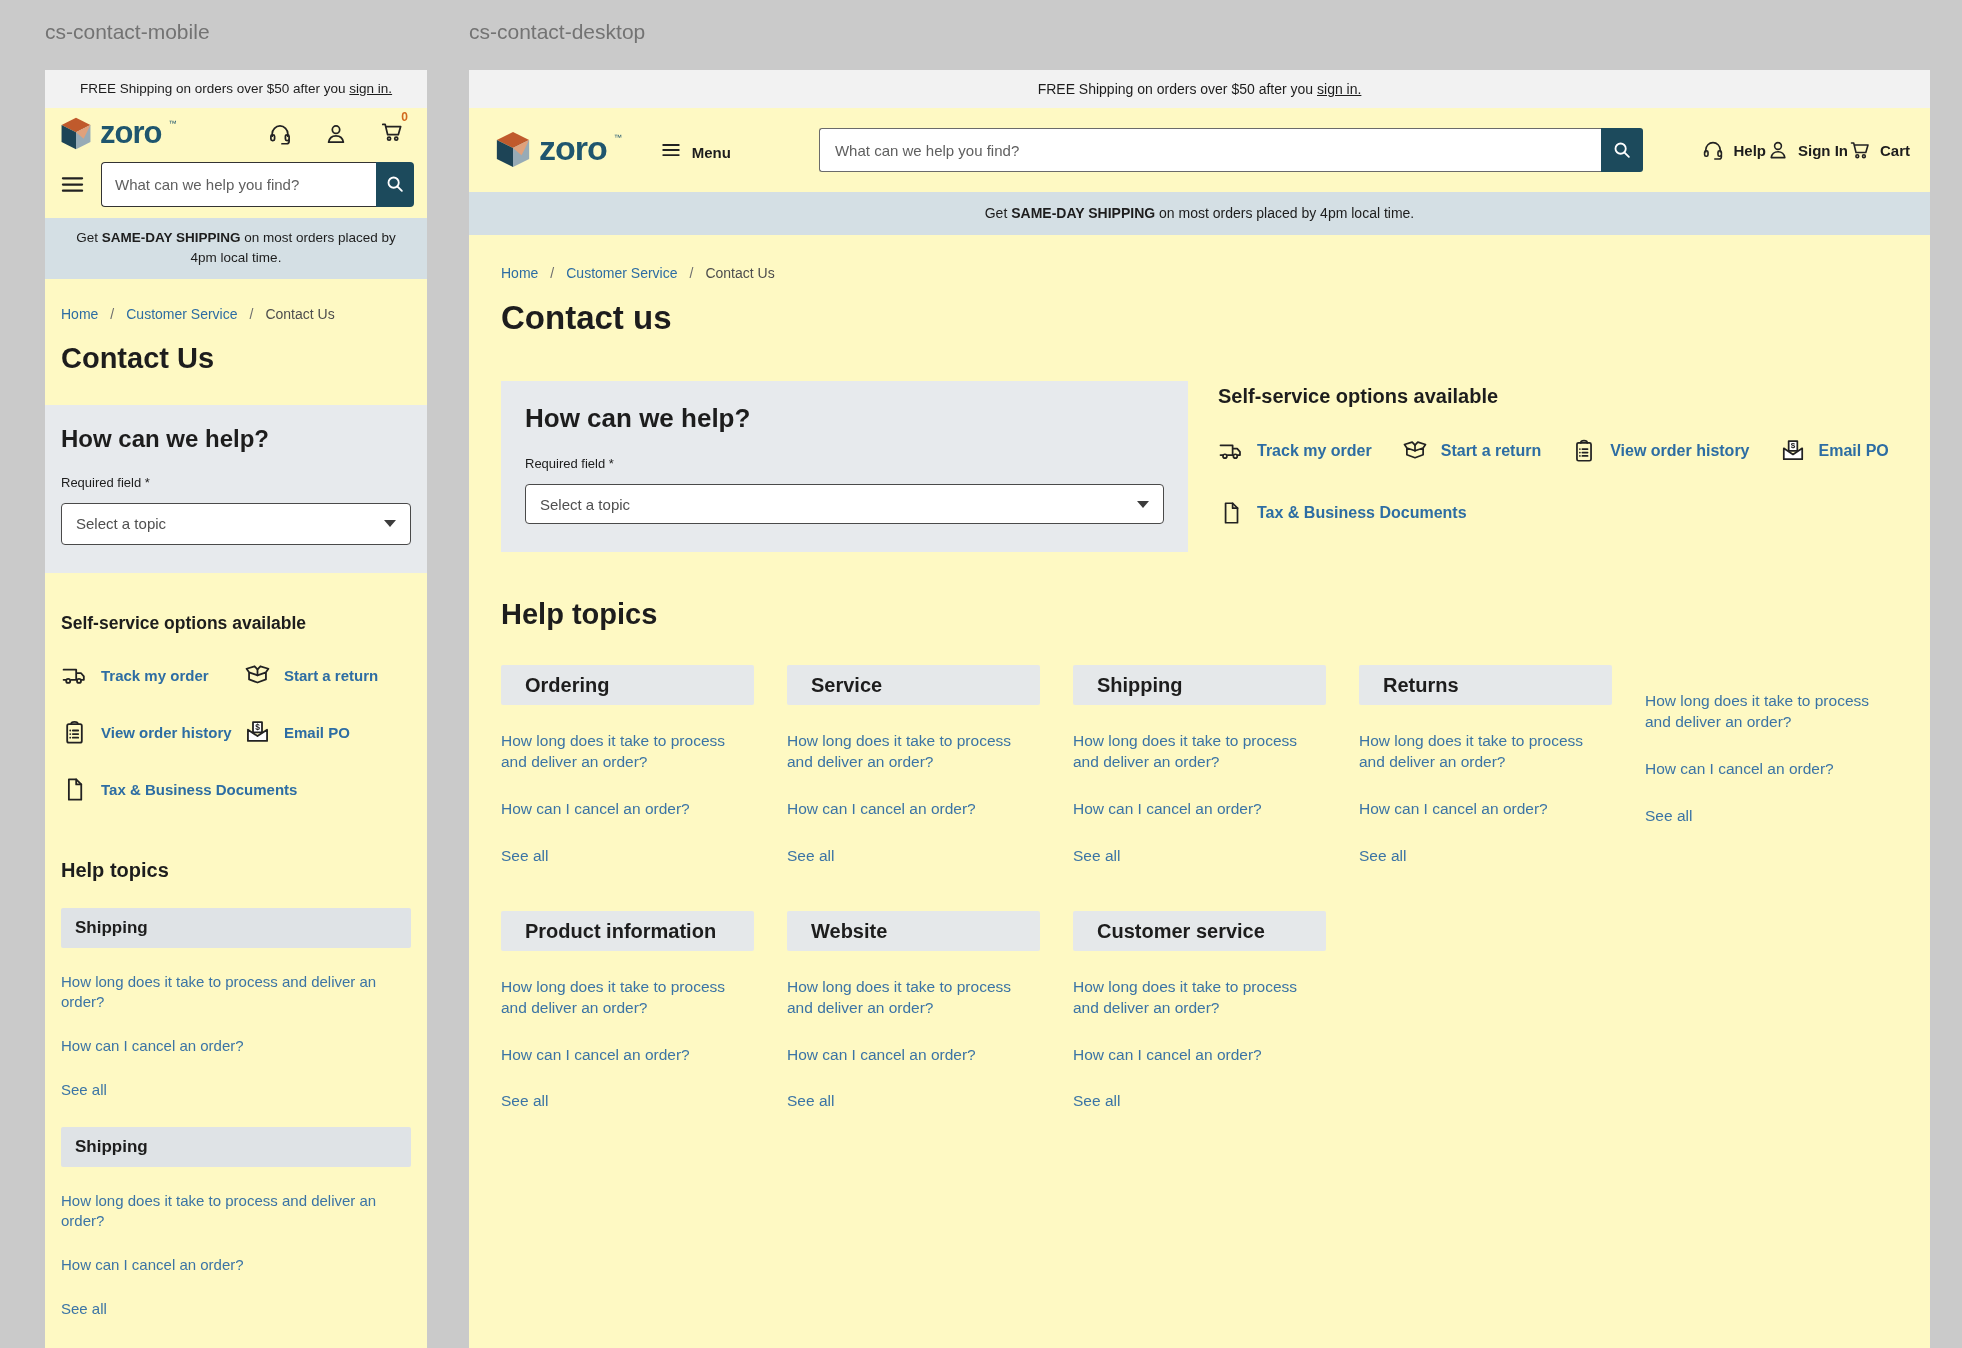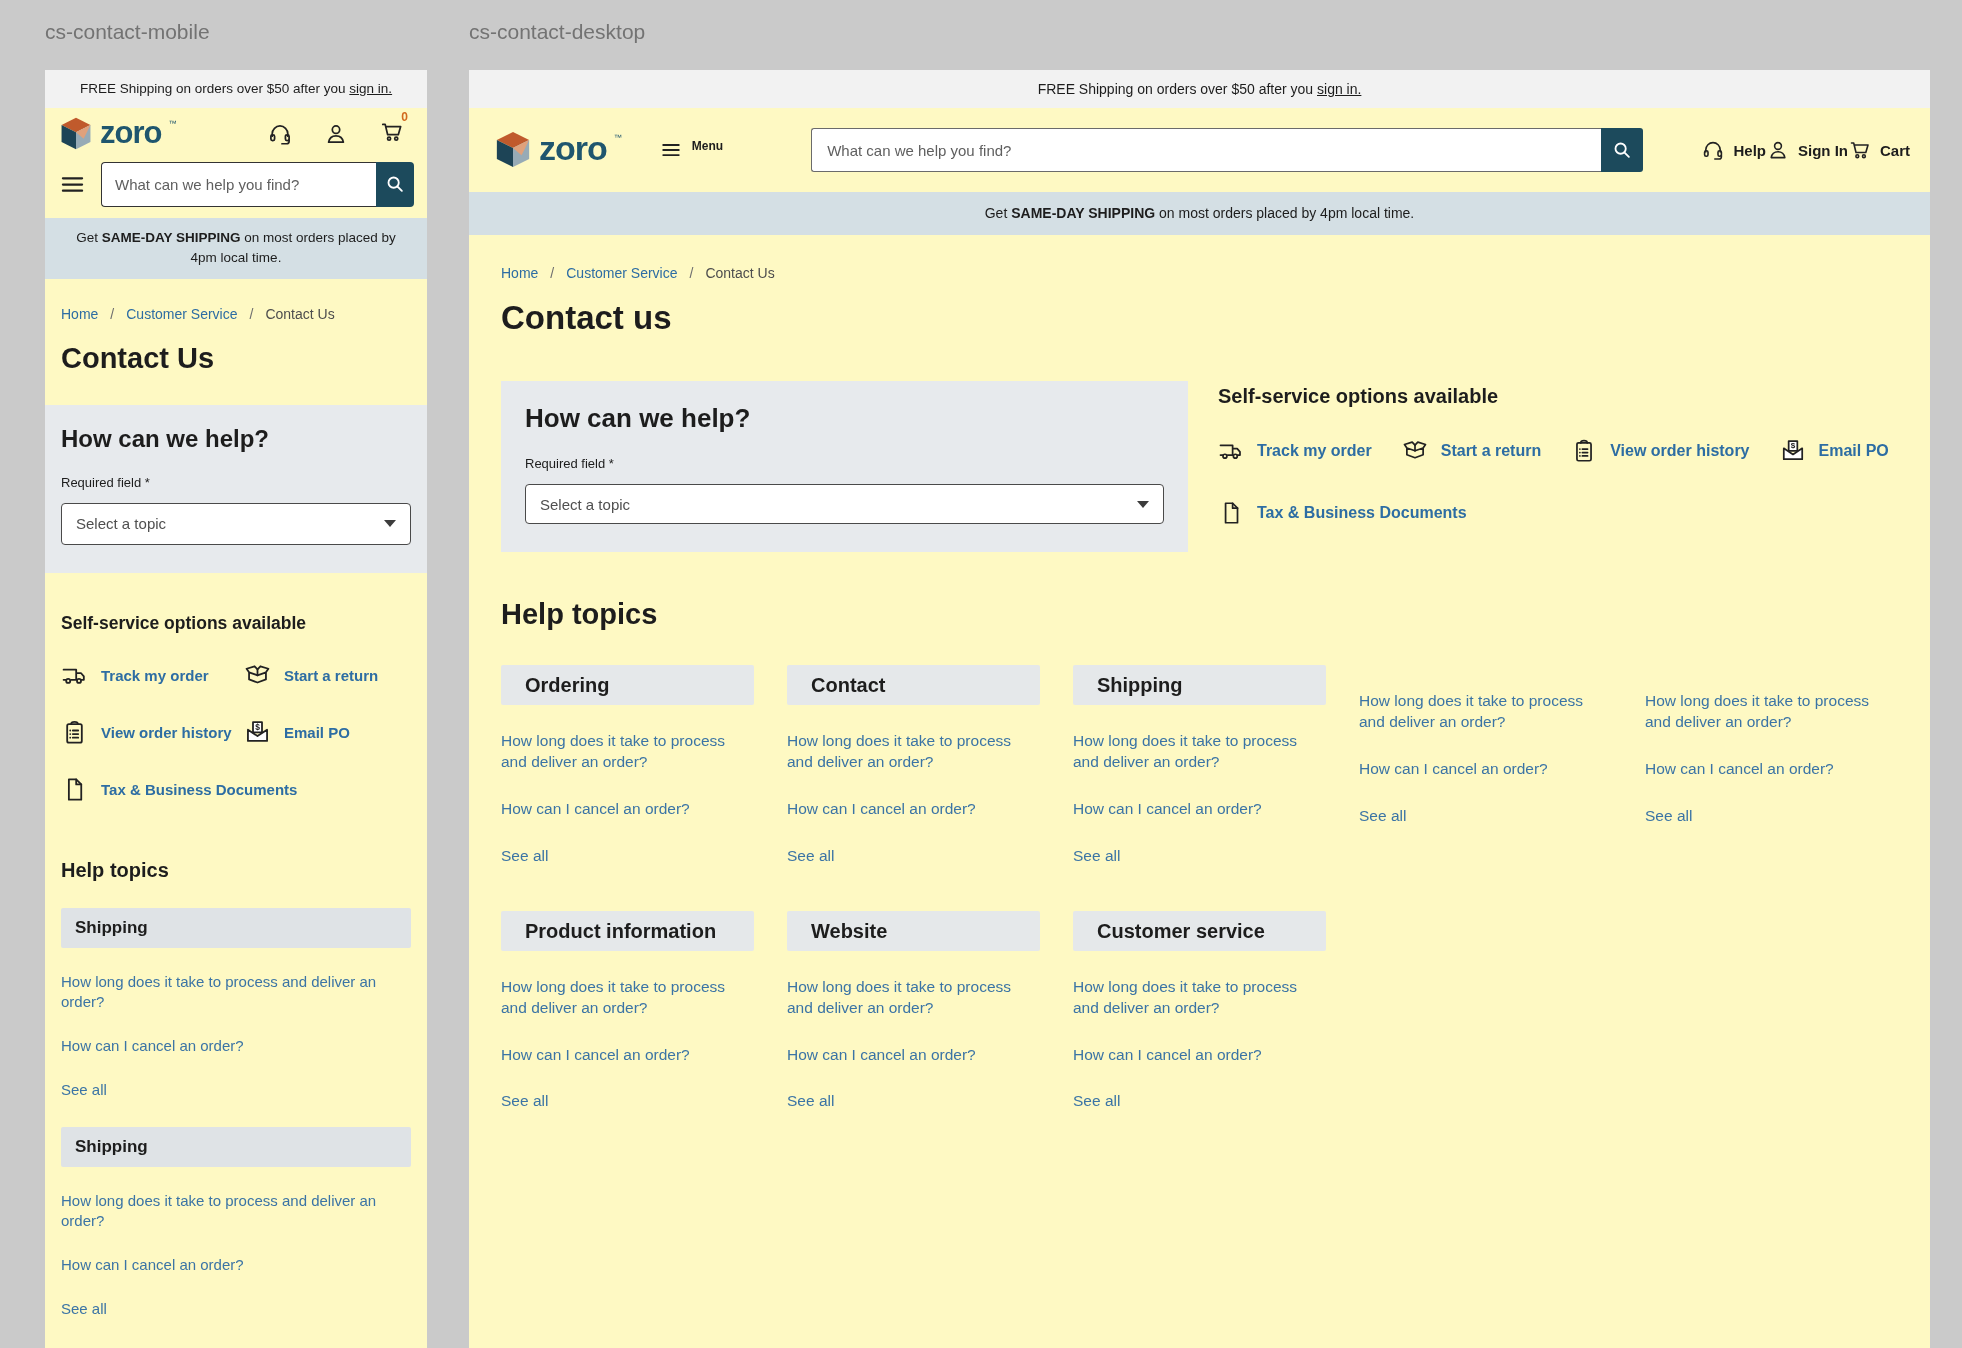--- a/index.html
+++ b/index.html
@@ -62,21 +62,21 @@
   .wide { grid-column:1 / -1; }
   .m-ht-title { font-size:20px; font-weight:bold; margin-top:56px; }
   .topic-header { background:#dfe3e6; height:40px; line-height:40px; padding:0 14px; font-size:17px; font-weight:bold; border-radius:2px; }
   .m-topic { margin-top:26px; }
   .m-topic .qlink { margin-top:24px; }
 
   
   .d-free { font-size:14px; }
   .d-header { display:flex; align-items:center; height:84px; padding:0 20px 0 25px; }
   .d-header .logo .brand-word { font-size:34px; }
-  .d-menu { display:flex; align-items:flex-start; gap:10px; margin-left:38px; font-size:12px; font-weight:bold; cursor:pointer; }
+  .d-menu { display:flex; align-items:flex-end; gap:10px; margin-left:38px; font-size:15px; font-weight:bold; cursor:pointer; }
   .d-search { flex:1; display:flex; height:44px; margin-left:88px; margin-right:58px; }
   .d-search input { flex:1; border:1px solid #6b6b6b; border-right:none; border-radius:3px 0 0 3px; font-size:15px; padding:0 15px; color:#333; font-family:inherit; outline:none; min-width:0; }
   .d-search input::placeholder { color:#5f5f5f; }
   .d-search .search-btn { width:42px; border-radius:0 3px 3px 0; }
   .d-nav { display:flex; align-items:center; }
   .d-nav-item { display:flex; gap:8px; align-items:center; font-size:15px; font-weight:bold; cursor:pointer; }
   .d-banner { font-size:14px; padding:11px 0; }
   .d-content { padding:0 32px; }
   .d-crumbs { margin-top:30px; }
   .d-title { font-size:33px; font-weight:bold; margin-top:18px; }
@@ -401,32 +401,33 @@
     <div class="d-ht-title">Help topics</div>
 
     <div class="d-topics">
       <div class="d-topic">
         <div class="topic-header">Ordering</div>
         <a class="qlink">How long does it take to process and deliver an order?</a>
         <a class="qlink">How can I cancel an order?</a>
         <a class="qlink">See all</a>
       </div>
       <div class="d-topic">
-        <div class="topic-header">Contact</div>
+        <div class="topic-header">Service</div>
         <a class="qlink">How long does it take to process and deliver an order?</a>
         <a class="qlink">How can I cancel an order?</a>
         <a class="qlink">See all</a>
       </div>
       <div class="d-topic">
         <div class="topic-header">Shipping</div>
         <a class="qlink">How long does it take to process and deliver an order?</a>
         <a class="qlink">How can I cancel an order?</a>
         <a class="qlink">See all</a>
       </div>
       <div class="d-topic">
+        <div class="topic-header">Returns</div>
         <a class="qlink">How long does it take to process and deliver an order?</a>
         <a class="qlink">How can I cancel an order?</a>
         <a class="qlink">See all</a>
       </div>
       <div class="d-topic">
         <a class="qlink">How long does it take to process and deliver an order?</a>
         <a class="qlink">How can I cancel an order?</a>
         <a class="qlink">See all</a>
       </div>
       <div class="d-topic">

